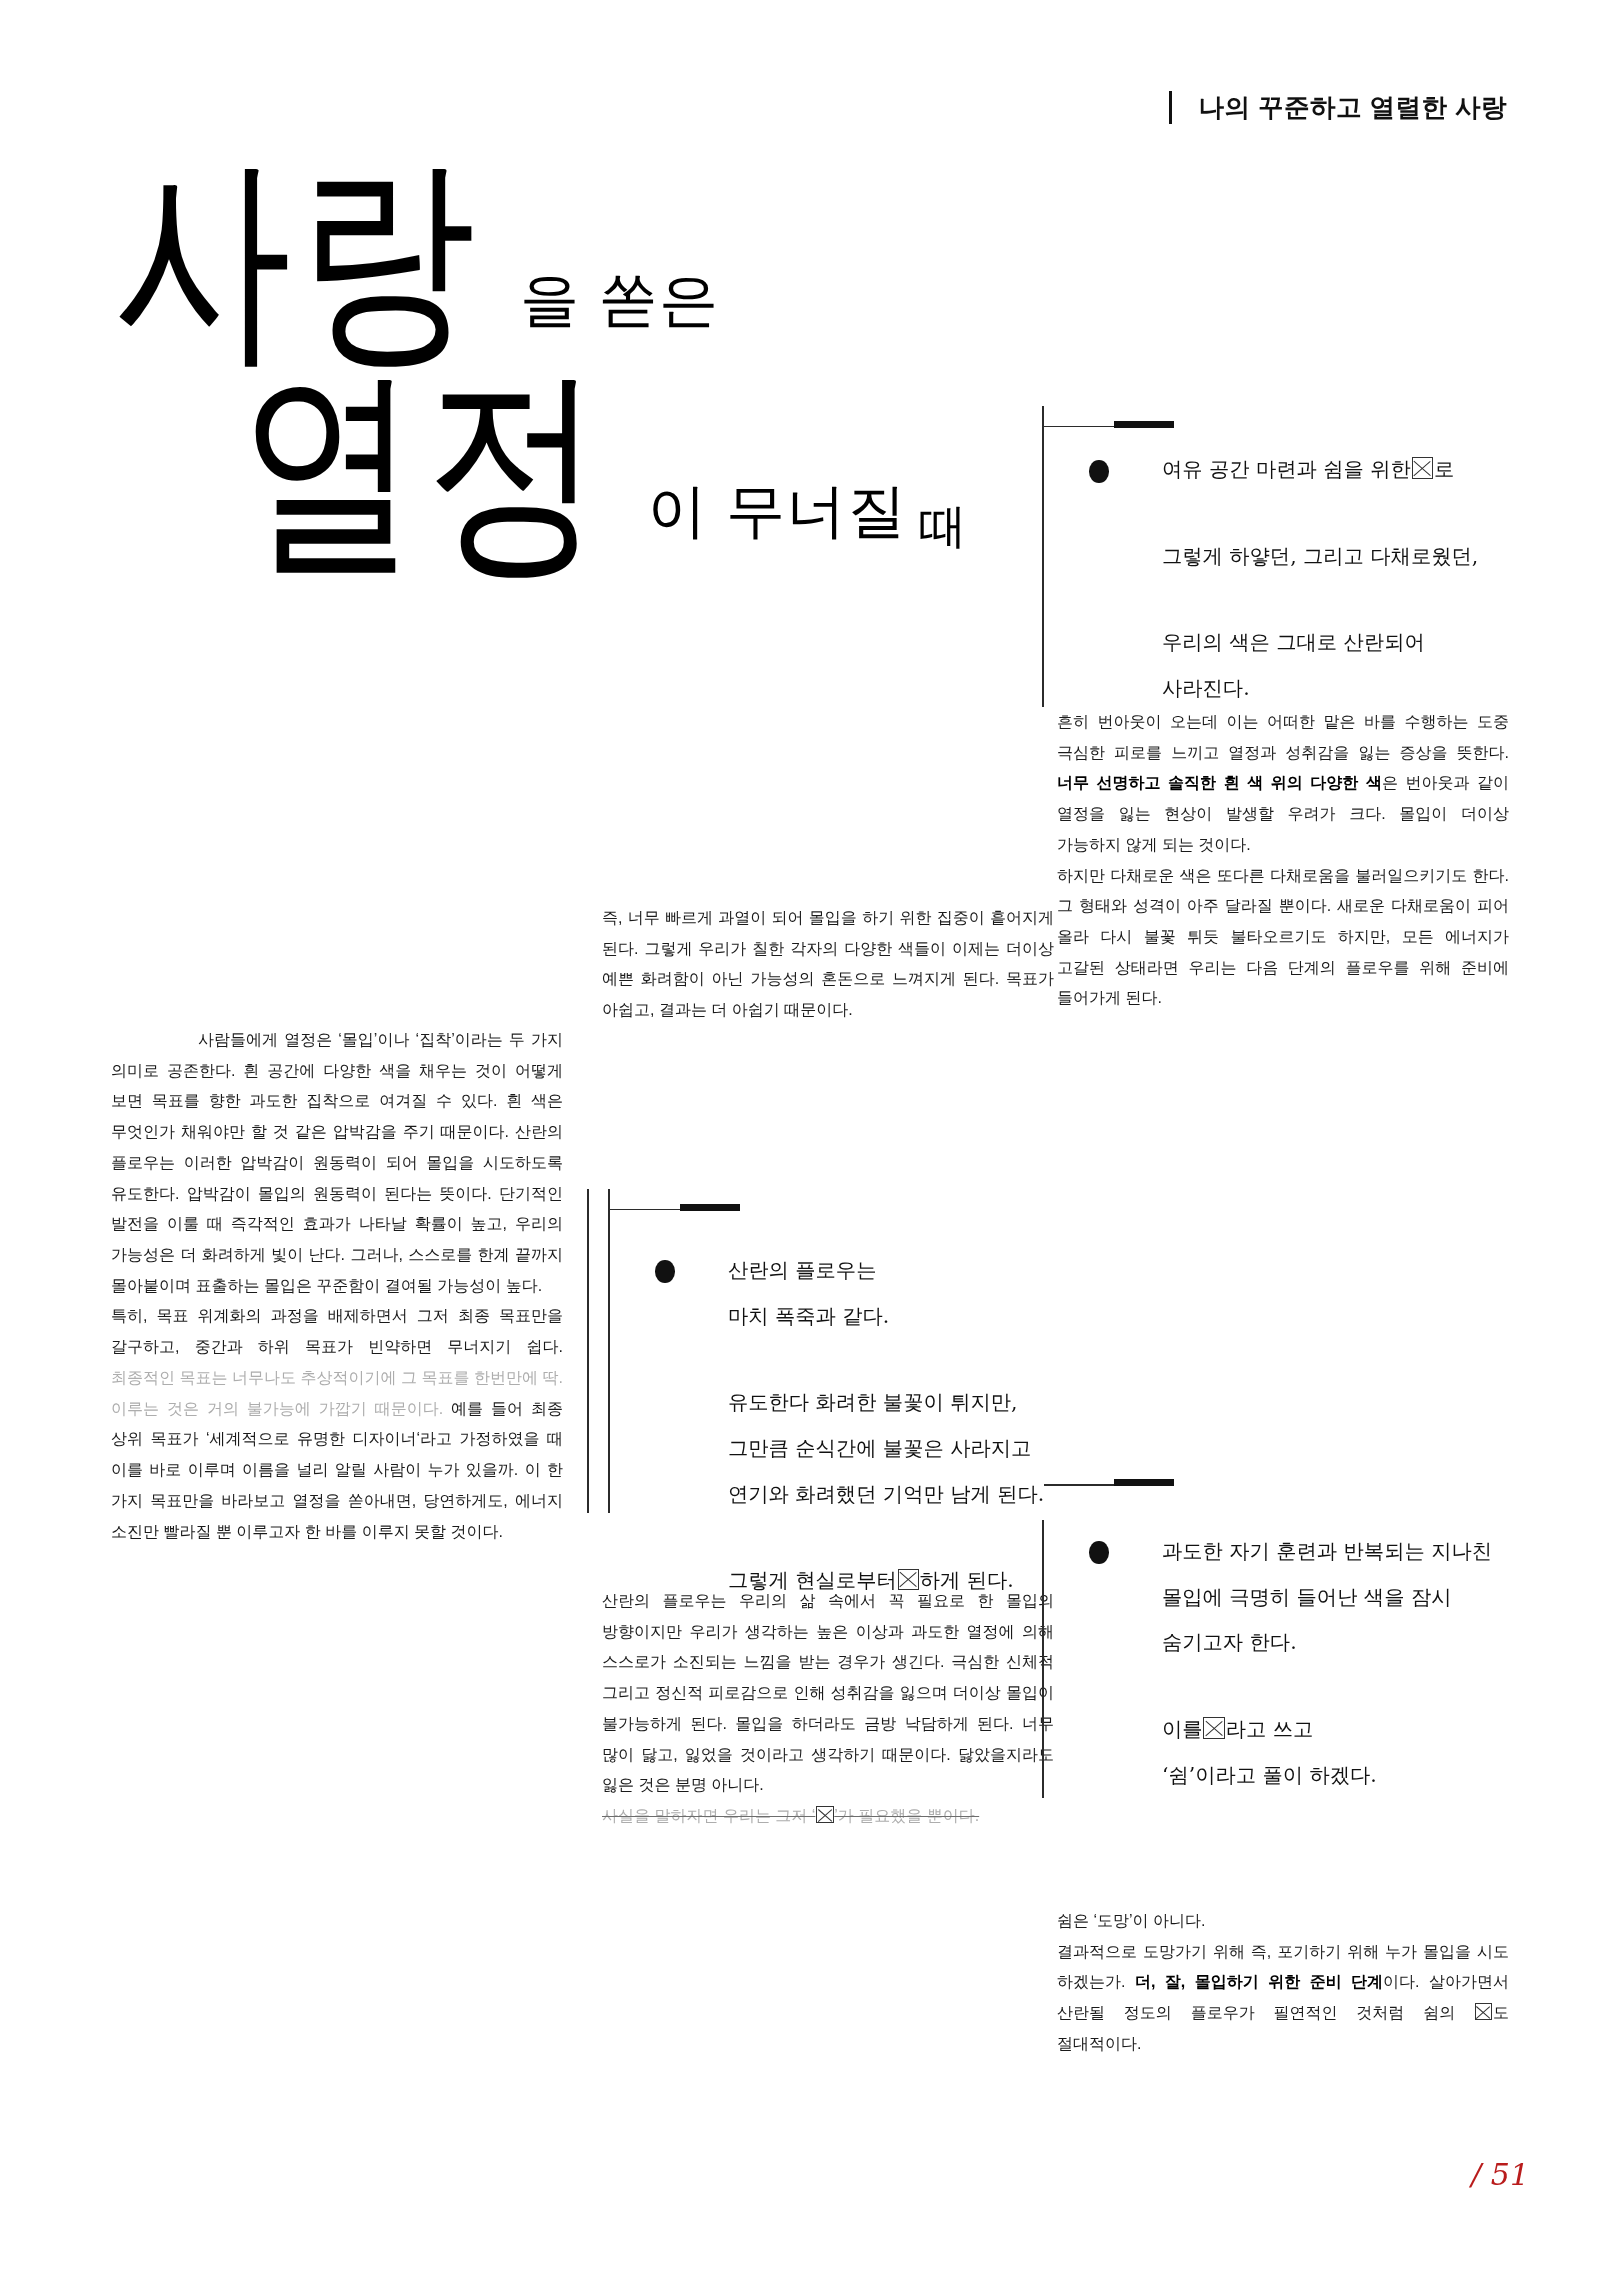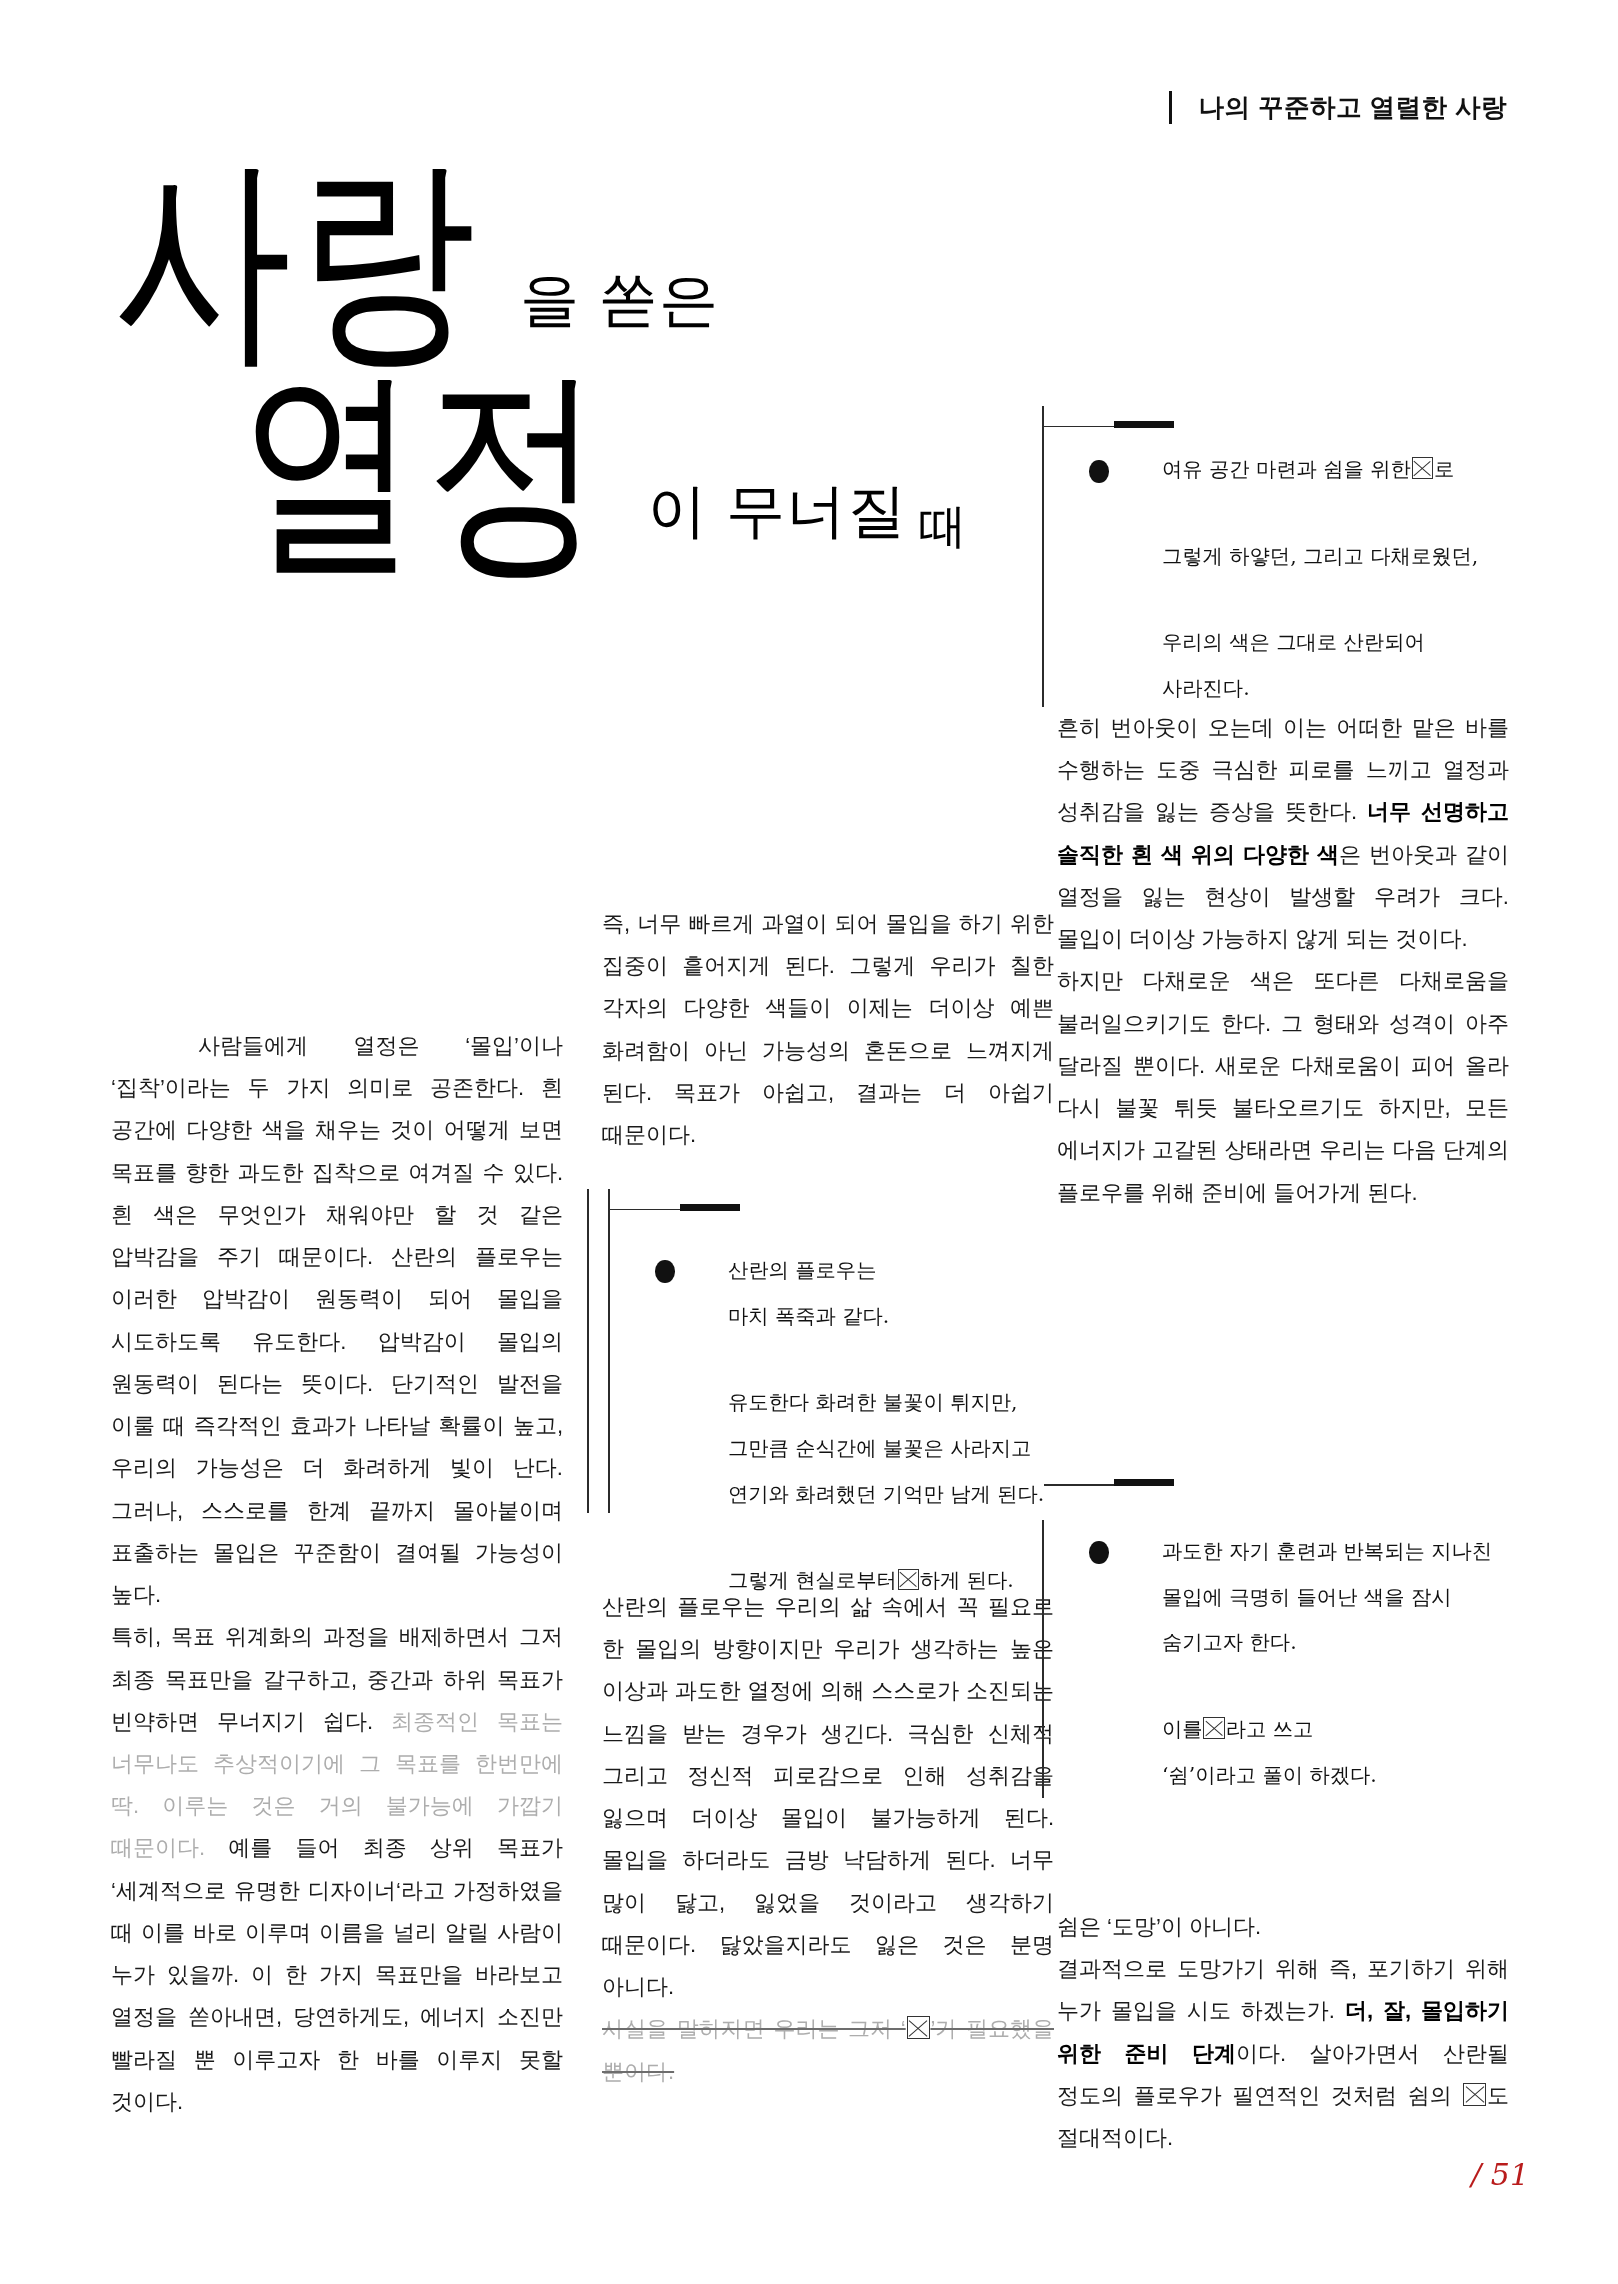--- a/index.html
+++ b/index.html
@@ -79,21 +79,21 @@
     font-weight: 400;
     color: #000;
     letter-spacing: 1.5px;
     padding-bottom: 13.5px;
     margin-left: 12px;
   }
 
   
   .col {
     position: absolute;
-    font-size: 22px;
+    font-size: 16px;
     line-height: 1.92;
     text-align: justify;
     text-justify: inter-character;
     color: #1a1a1a;
     word-break: keep-all;
   }
   .col p { margin: 0; }
   .col .indent { text-indent: 87px; }
   .col-left   { left: 111px;  top: 1025px; width: 452px; }
   .col-mid    { left: 602px;  top: 903px; width: 452px; }

